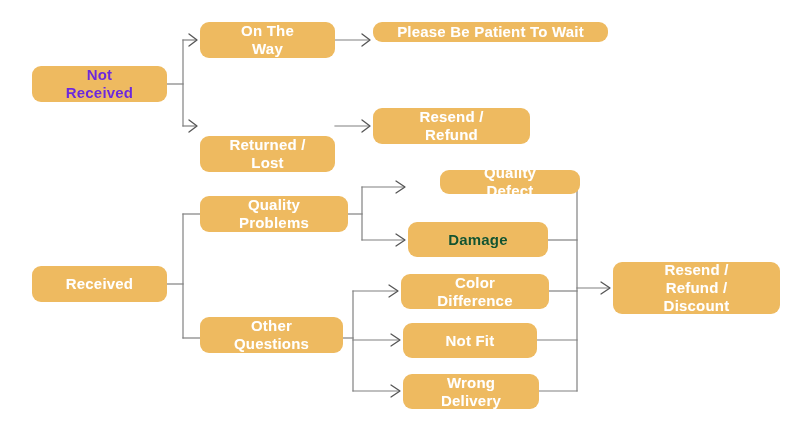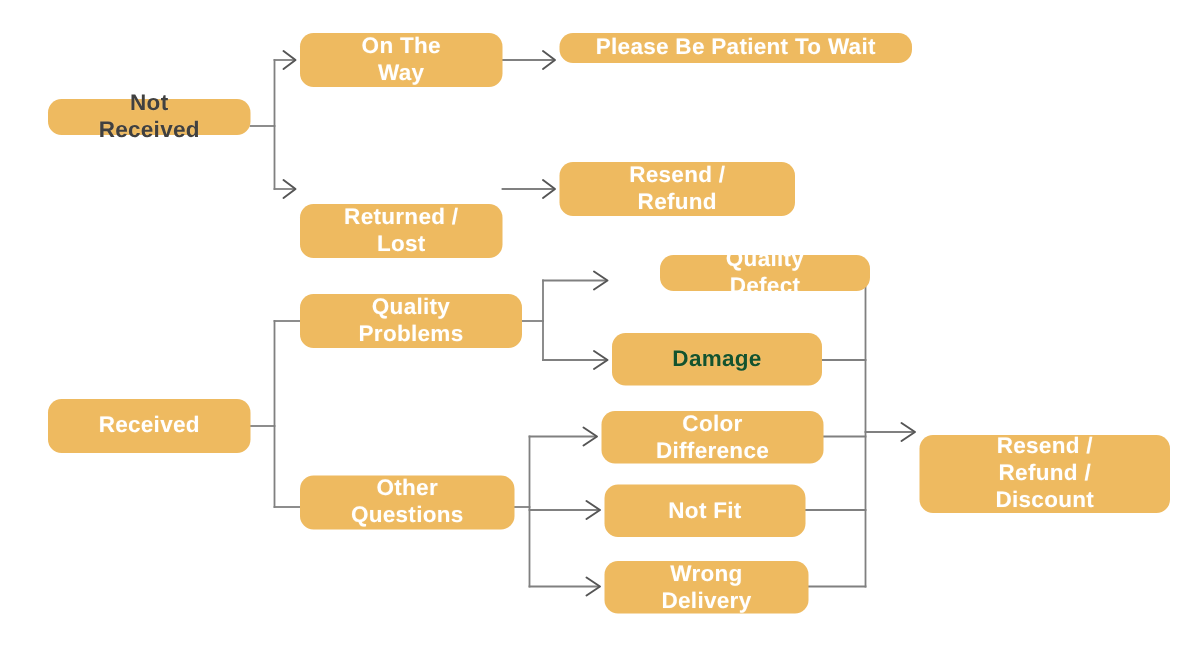--- a/index.html
+++ b/index.html
@@ -94,21 +94,21 @@
       <polyline points="362,120 370,126 362,132"></polyline>
       <polyline points="396,181 405,187 396,193"></polyline>
       <polyline points="396,234 405,240 396,246"></polyline>
       <polyline points="389,285 398,291 389,297"></polyline>
       <polyline points="391,334 400,340 391,346"></polyline>
       <polyline points="391,385 400,391 391,397"></polyline>
       <polyline points="601,282 610,288 601,294"></polyline>
     </g>
   </svg>
 
-  <div class="node" style="left: 32px; top: 66px; width: 135px; height: 24px; background: rgb(238, 186, 96); color: #404040; border-radius: 9px;">Not Received</div>
+  <div class="node" style="left: 32px; top: 66px; width: 135px; height: 36px; background: rgb(238, 186, 96); color: #6d28d9; border-radius: 9px;">Not Received</div>
 
   <div class="node" style="left: 200px; top: 22px; width: 135px; height: 36px; background: rgb(238, 186, 96); color: rgb(255, 255, 255); border-radius: 9px;">On The Way</div>
 
   <div class="node" style="left: 373px; top: 22px; width: 235px; height: 20px; background: rgb(238, 186, 96); color: rgb(255, 255, 255); border-radius: 9px;">Please Be Patient To Wait</div>
 
   <div class="node" style="left: 200px; top: 108px; width: 135px; height: 36px; background: rgb(238, 186, 96); color: rgb(255, 255, 255); border-radius: 9px; margin-top: 28px;">Returned / Lost</div>
 
   <div class="node" style="left: 373px; top: 108px; width: 157px; height: 36px; background: rgb(238, 186, 96); color: rgb(255, 255, 255); border-radius: 9px;">Resend / Refund</div>
 
   <div class="node" style="left: 32px; top: 266px; width: 135px; height: 36px; background: rgb(238, 186, 96); color: rgb(255, 255, 255); border-radius: 9px;">Received</div>
@@ -120,16 +120,16 @@
   <div class="node" style="left: 408px; top: 170px; width: 140px; height: 24px; background: rgb(238, 186, 96); color: rgb(255, 255, 255); border-radius: 9px; margin-left: 32px;">Quality Defect</div>
 
   <div class="node" style="left: 408px; top: 222px; width: 140px; height: 35px; background: rgb(238, 186, 96); color: #14532d; border-radius: 9px;">Damage</div>
 
   <div class="node" style="left: 401px; top: 274px; width: 148px; height: 35px; background: rgb(238, 186, 96); color: rgb(255, 255, 255); border-radius: 9px;">Color Difference</div>
 
   <div class="node" style="left: 403px; top: 323px; width: 134px; height: 35px; background: rgb(238, 186, 96); color: rgb(255, 255, 255); border-radius: 9px; text-align: center;">Not Fit</div>
 
   <div class="node" style="left: 403px; top: 374px; width: 136px; height: 35px; background: rgb(238, 186, 96); color: rgb(255, 255, 255); border-radius: 9px;">Wrong Delivery</div>
 
-  <div class="node" style="left: 613px; top: 262px; width: 167px; height: 52px; background: rgb(238, 186, 96); color: rgb(255, 255, 255); border-radius: 9px; margin-top: 28px;">Resend / Refund /
+  <div class="node" style="left: 613px; top: 262px; width: 167px; height: 52px; background: rgb(238, 186, 96); color: rgb(255, 255, 255); border-radius: 9px;">Resend / Refund /
 Discount</div>
 
 </div>
 
 </body></html>

